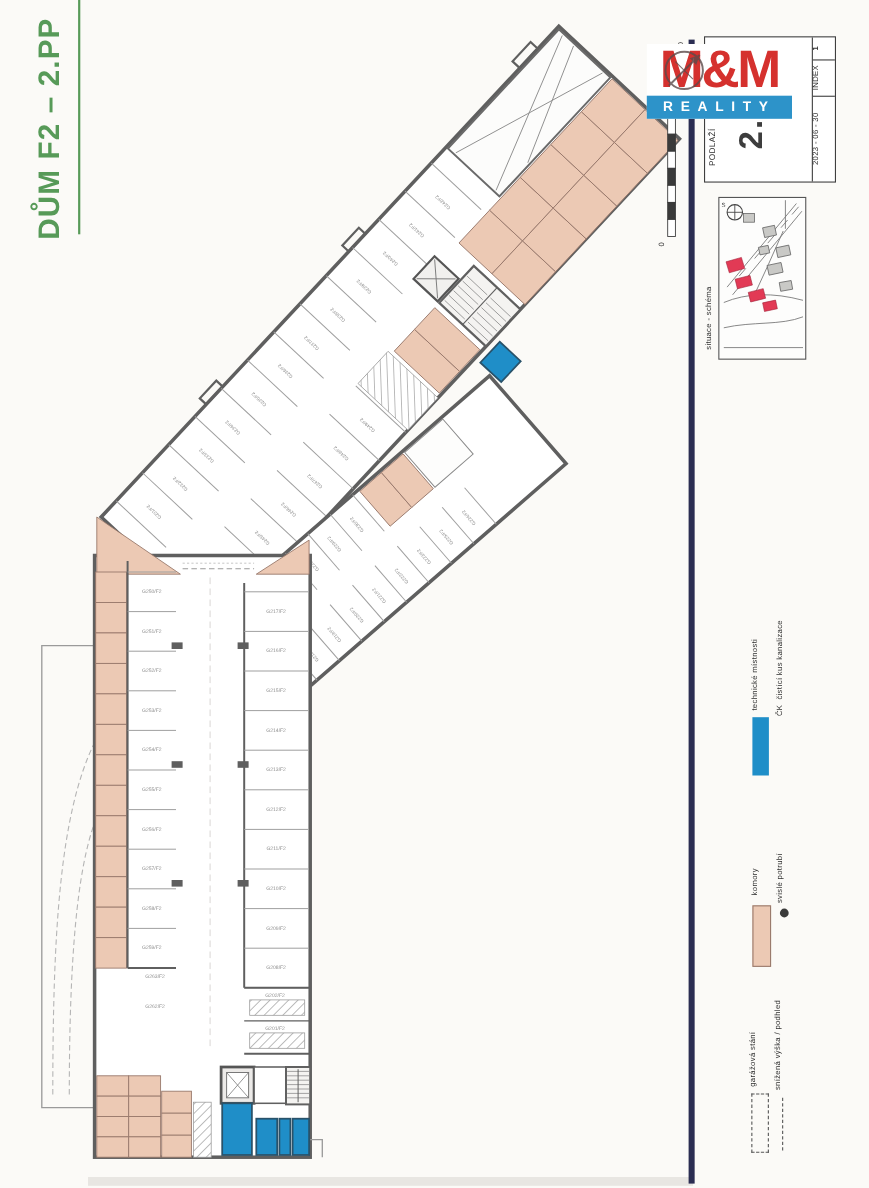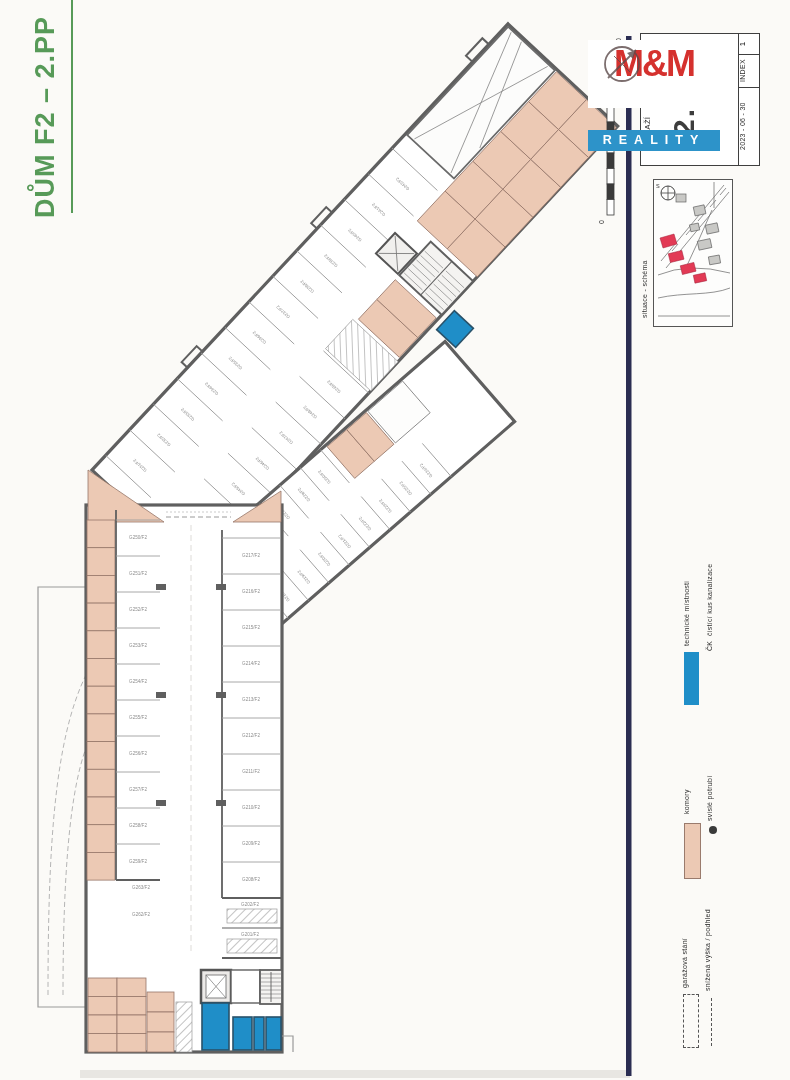--- a/index.html
+++ b/index.html
@@ -8,24 +8,24 @@
   .abs{position:absolute;}
   
   .vtext{position:absolute;writing-mode:vertical-rl;transform:rotate(180deg);
          white-space:nowrap;text-align:center;font-size:7px;color:#2f2f2f;
          letter-spacing:.3px;}
   .green-title{font-size:27px;font-weight:600;color:var(--green);letter-spacing:1px;}
   .green-rule{left:71px;top:0;width:2px;height:213px;background:var(--green);}
   
   .logo{left:588px;top:40px;width:132px;height:68px;background:#fff;z-index:20;}
   .logo-top{height:47px;display:flex;align-items:center;justify-content:center;
-            font-weight:900;font-size:36px;color:var(--logo-red);letter-spacing:-2px;
+            font-weight:900;font-size:48px;color:var(--logo-red);letter-spacing:-2px;
             text-shadow:1px 1px 0 #fff;}
   .logo-bar{height:21px;background:var(--logo-blue);color:#fff;text-align:center;
-            line-height:21px;font-weight:bold;font-size:12.5px;letter-spacing:7px;margin-top:43px;}
+            line-height:21px;font-weight:bold;font-size:12.5px;letter-spacing:7px;}
   .north-overlay{left:589px;top:28px;z-index:30;}
   
   .tblock{left:640px;top:33px;width:118px;height:131px;border:1.5px solid #3f3f3f;
           background:#fff;z-index:10;}
   .tblock .floor-big{left:26px;top:8px;height:115px;width:40px;font-size:30px;
           font-weight:bold;color:#3d3d3d;letter-spacing:2px;}
   .tblock .floor-small{left:2px;top:72px;height:56px;width:14px;font-size:7.5px;}
   .tblock-strip{position:absolute;left:97px;top:0;width:20px;height:100%;
           border-left:1.2px solid #3f3f3f;display:flex;flex-direction:column;}
   .tblock-strip>div{position:relative;}

